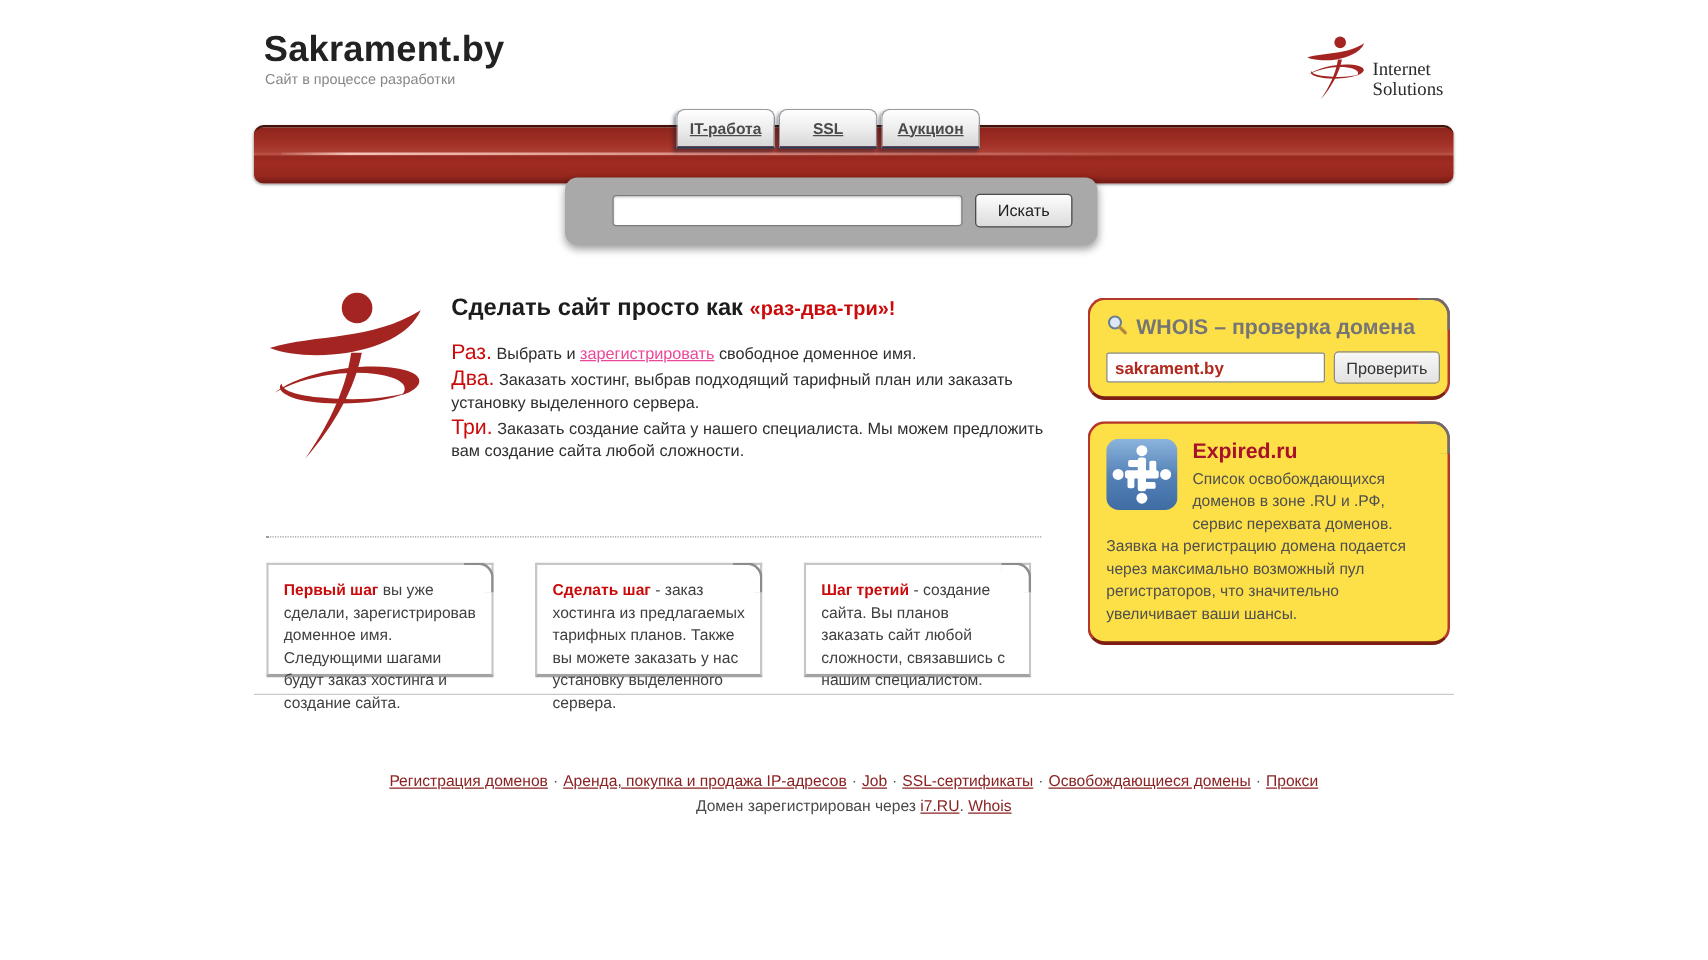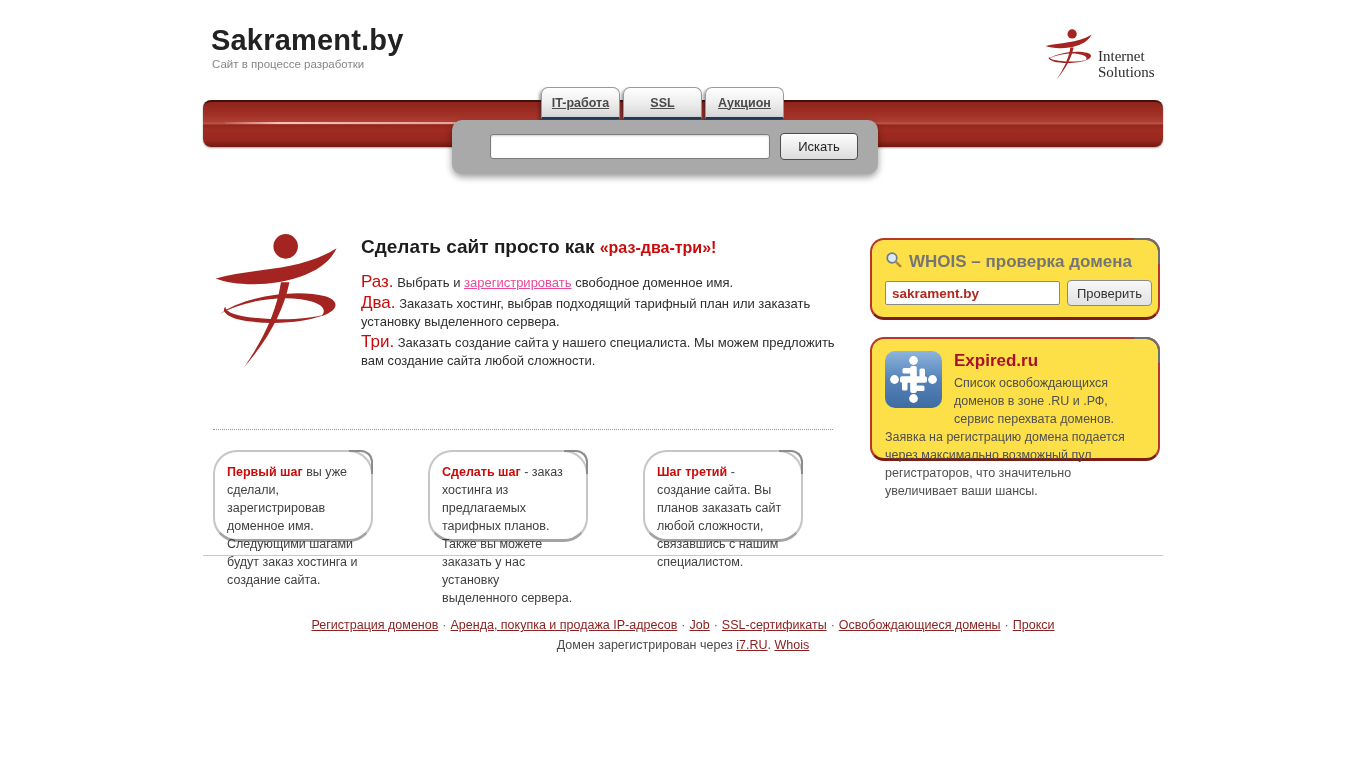--- a/index.html
+++ b/index.html
@@ -27,21 +27,21 @@
   .red-bar {
     position:absolute; left:203px; top:100px; width:960px; height:47px; border-radius:8px; z-index:2;
     border-top:2px solid #441109;
     background:linear-gradient(#8e241c 0%, #a33127 30%, #ad4035 44%, #bd564a 47%, #93271e 52%, #a02c22 62%, #97271e 86%, #6f1a13 100%);
     box-shadow:0 1px 2px rgba(0,0,0,.35);
   }
   .red-bar .bar-highlight { position:absolute; left:22px; top:20px; width:70%; height:2px;
     background:linear-gradient(90deg, rgba(255,216,205,.10), rgba(255,216,205,.85) 8%, rgba(255,216,205,.25) 75%, rgba(255,216,205,0)); }
   
   .search-box {
-    position:absolute; left:452px; top:120px; width:426px; height:54px; z-index:4;
+    position:absolute; left:452px; top:142px; width:426px; height:54px; z-index:4;
     background:#a9a9a9; border-radius:10px; box-shadow:0 3px 7px rgba(0,0,0,.40);
   }
   .search-input {
     position:absolute; left:38px; top:14px; width:280px; height:25px;
     border:1px solid #7c7c7c; border-radius:3px; background:#ffffff; padding:0 6px;
     font-family:"Liberation Sans", sans-serif; font-size:13px; box-shadow:inset 0 1px 2px rgba(0,0,0,.18);
   }
   .search-button {
     position:absolute; left:328px; top:13px; width:78px; height:27px;
     background:linear-gradient(#fdfdfd,#dcdcdc); border:1px solid #4c4c4c; border-radius:4px;
@@ -52,22 +52,22 @@
   .intro { position:absolute; left:361px; top:236px; width:476px; }
   .intro h2 { font-size:19px; font-weight:bold; color:#1c1c1c; margin-bottom:15px; }
   .intro h2 .accent { font-size:16px; }
   .intro p { font-size:13px; color:#2e2e2e; line-height:18px; margin-bottom:2px; }
   .num-label { font-weight:normal; font-size:17px; }
   .red-text { color:#cb0b0b; }
   .intro a { color:#ec4899; }
   .dotted-divider { position:absolute; left:213px; top:429px; width:620px; border-top:1px dotted #9b9b9b; }
   
   .step-box {
-    position:absolute; top:450px; width:160px; height:92px; padding:11px 12px;
-    border:2px solid #c6c6c6; border-bottom:3px solid #a3a3a3; border-radius:24px; background:#fff;
+    position:absolute; top:450px; width:182px; height:92px; padding:11px 12px;
+    border:2px solid #c6c6c6; border-bottom:3px solid #a3a3a3; border-radius:1px; background:#fff;
   }
   .step-box .corner { position:absolute; top:-2px; right:-2px; width:24px; height:24px;
     border-top:2px solid #8c8c8c; border-right:2px solid #8c8c8c; border-top-right-radius:12px; }
   .step-box p { font-size:12.5px; color:#3f3f3f; line-height:18px; }
   .step-box .step-title { font-weight:bold; }
   #step-box-1 { left:213px; } #step-box-2 { left:428px; } #step-box-3 { left:643px; }
   
   .red-box {
     position:absolute; left:870px; width:290px; background:#fde047;
     border:2px solid #b5382a; border-bottom:3px solid #7d1e15; border-radius:14px;margin-top:24px;
@@ -80,21 +80,21 @@
   .whois-input {
     width:175px; height:24px; border:1px solid #8a8a8a; border-radius:2px; padding:0 6px;
     font-family:"Liberation Sans", sans-serif; font-size:13.5px; font-weight:bold; color:#b3281e;
   }
   .whois-row { margin-top:8px; display:flex; align-items:center; gap:7px; }
   .whois-button {
     height:26px; padding:0 9px; background:linear-gradient(#f7f7f7,#e2e2e2);
     border:1px solid #8a8a8a; border-radius:4px; font-family:"Liberation Sans", sans-serif;
     font-size:13px; color:#333; cursor:pointer;
   }
-  .expired-box { top:313px; height:124px; padding:12px 13px; }
+  .expired-box { top:313px; height:179px; padding:12px 13px; }
   .expired-icon { float:left; margin:0 12px 4px 0; border-radius:10px; cursor:pointer; }
   .expired-title { font-size:17px; font-weight:bold; color:#a8112b; cursor:pointer; display:inline-block; margin-bottom:3px; }
   .expired-text { font-size:12.5px; color:#4f4f4f; line-height:18px; }
   
   .footer-divider { position:absolute; left:203px; top:555px; width:960px; border-top:1px solid #c9c9c9; }
   .footer { position:absolute; left:203px; top:567px; width:960px; text-align:center; font-size:12.5px; color:#4a4a4a;margin-top:48px; }
   .footer .line { line-height:20px; }
   .footer a { color:#8b2222; text-decoration:underline; cursor:pointer; }
   .footer .sep { color:#555; margin:0 4px; text-decoration:none; }
 </style>

